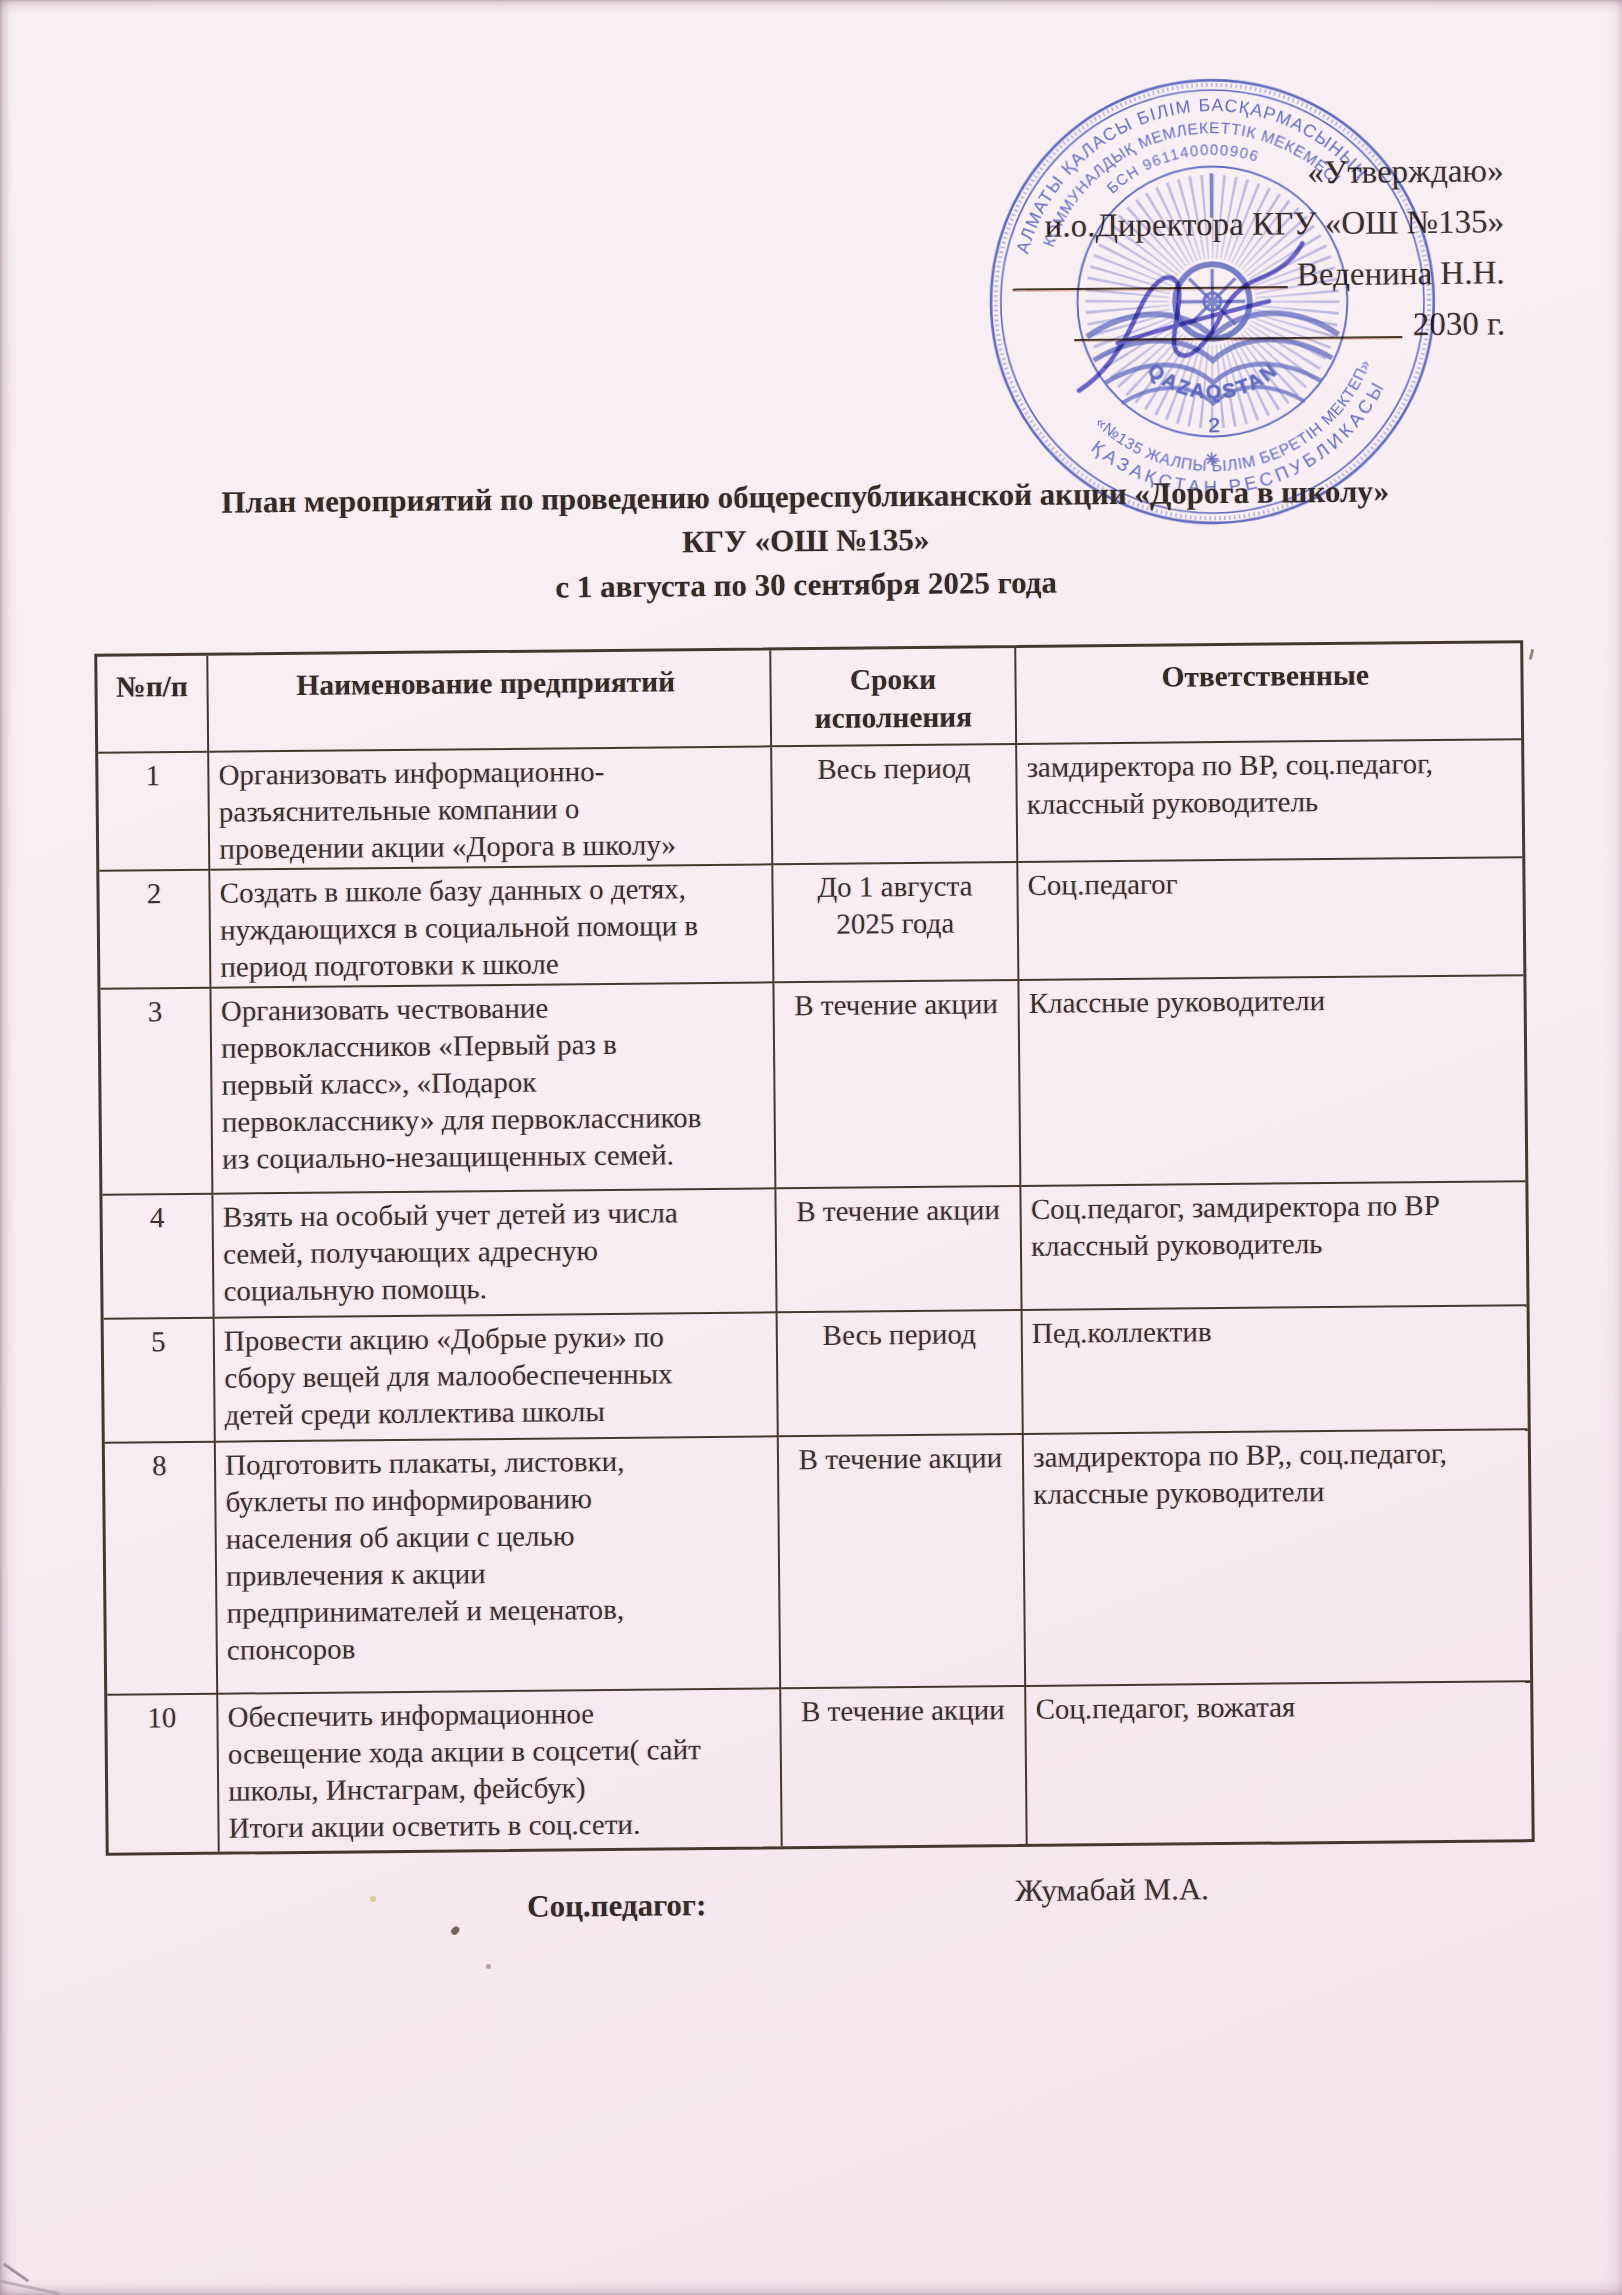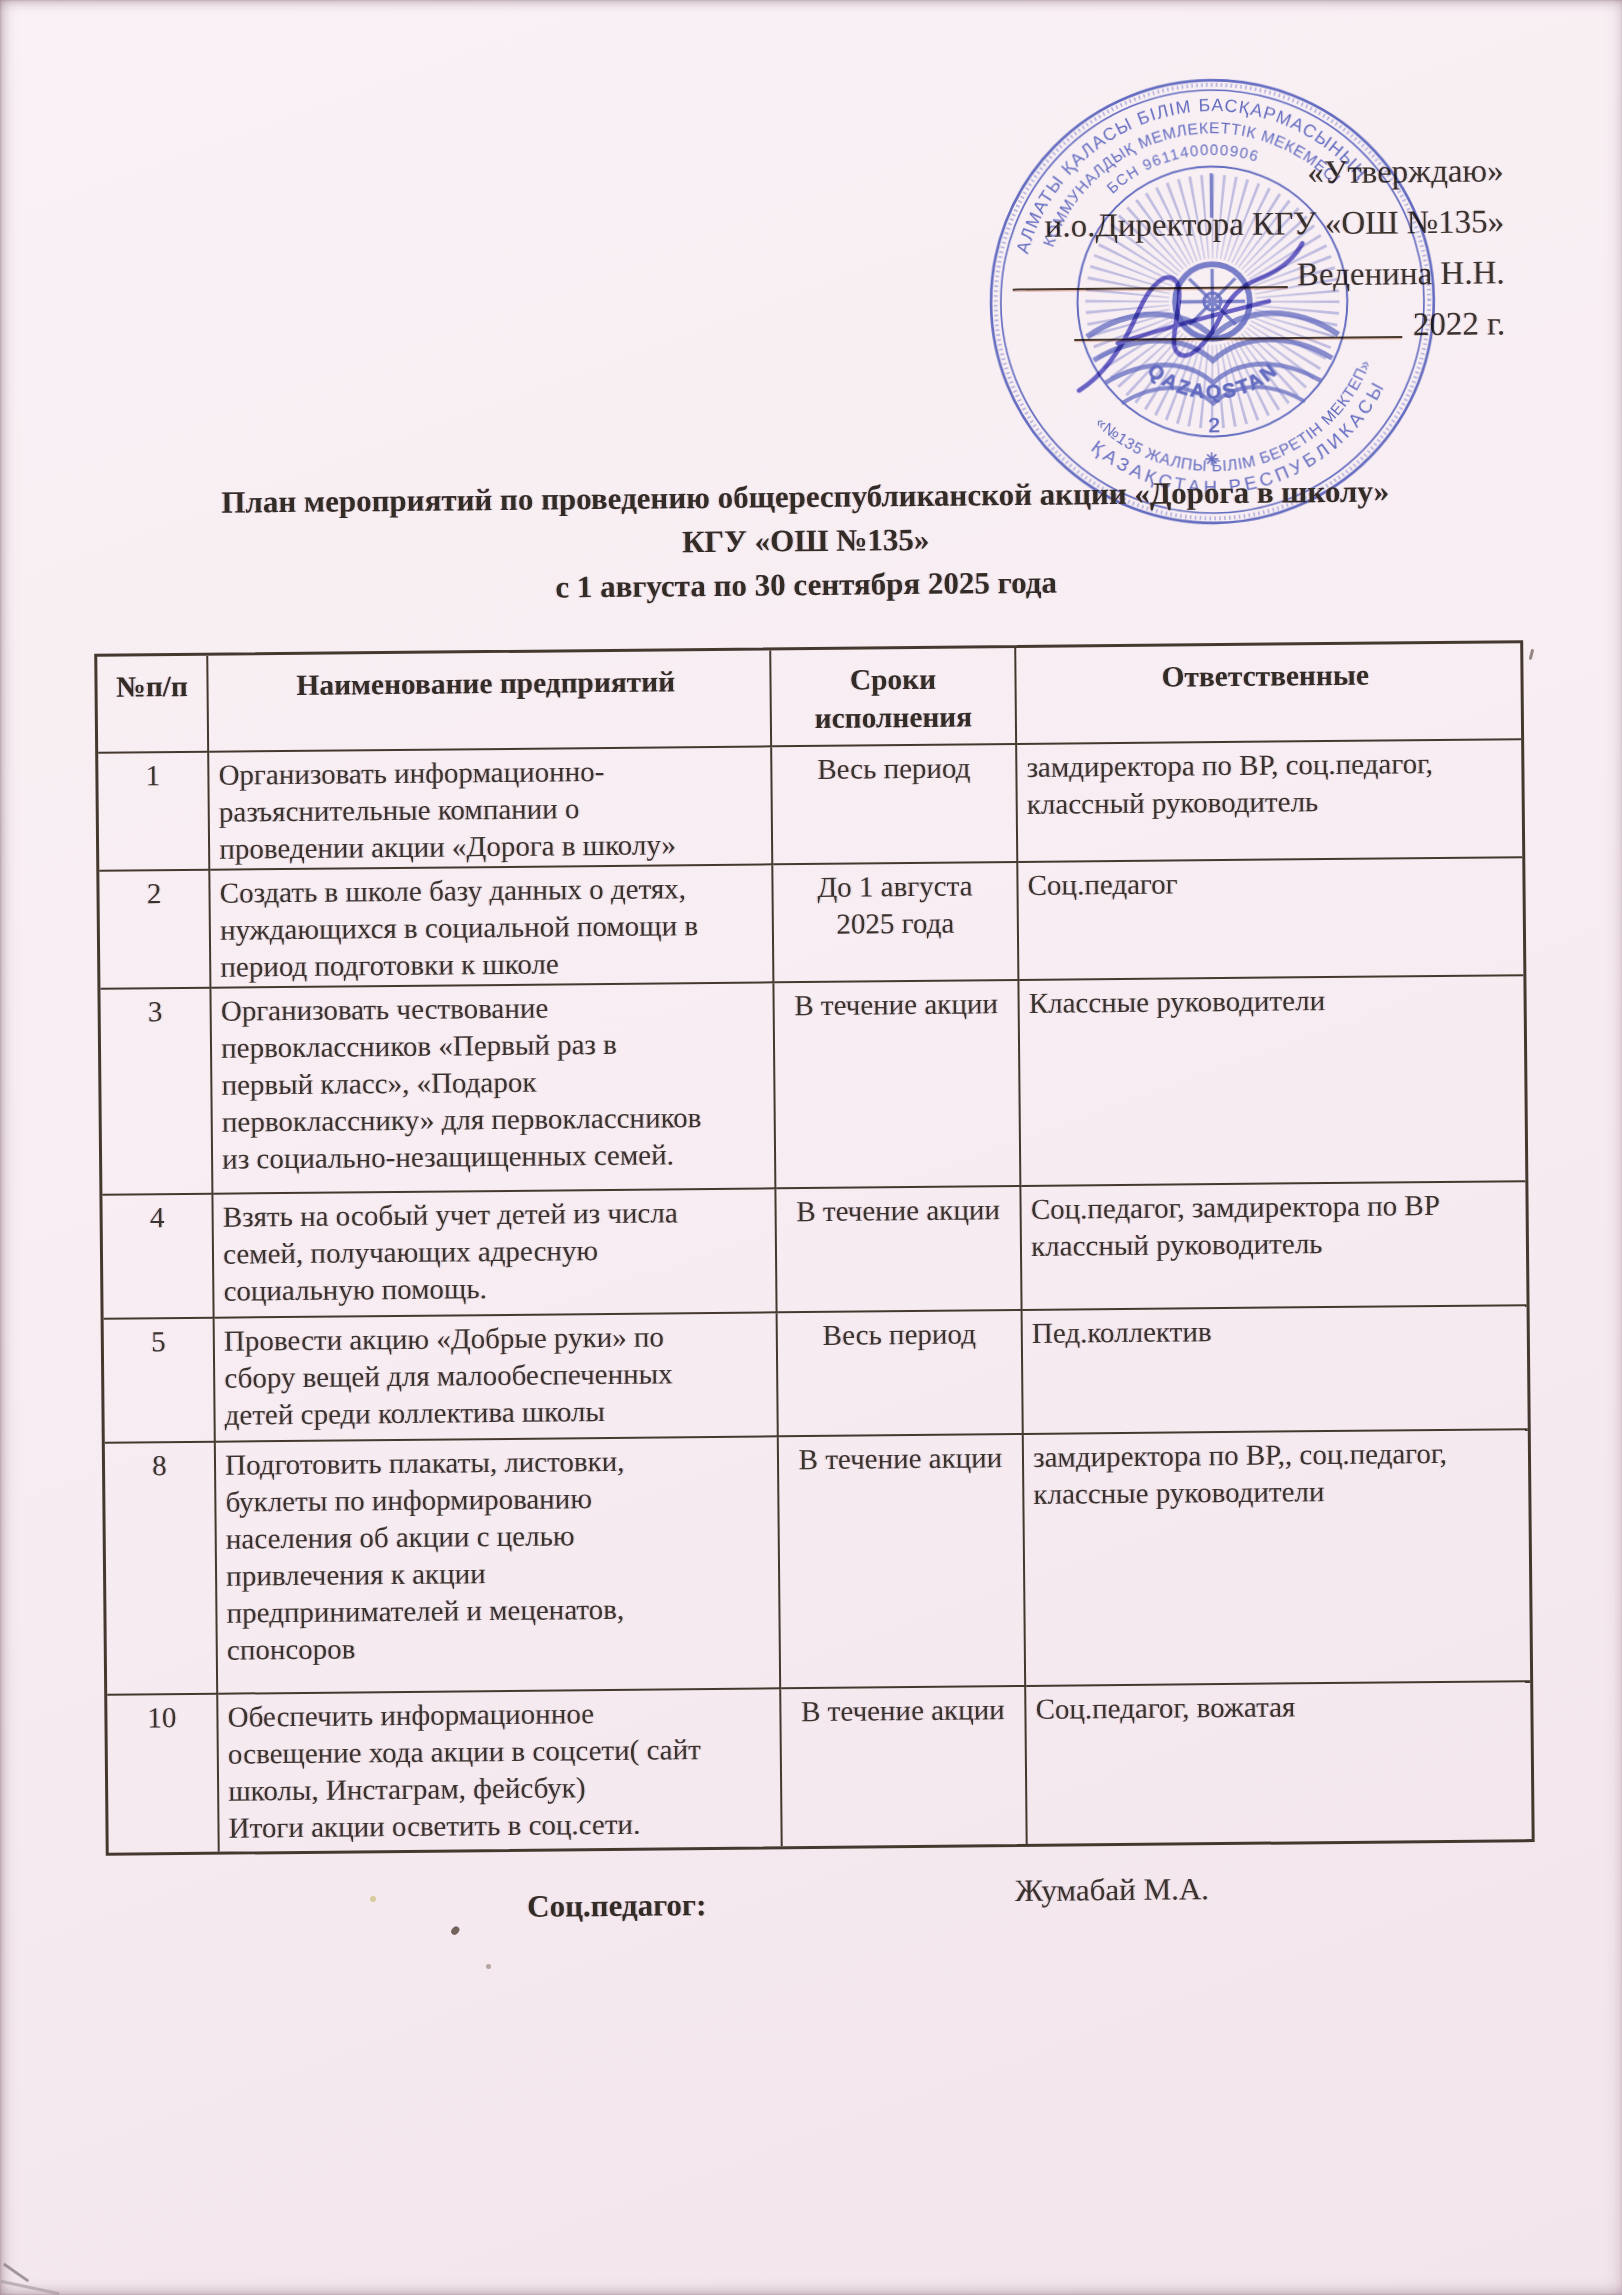--- a/index.html
+++ b/index.html
@@ -64,21 +64,21 @@
 </head>
 <body>
 
 <div class="sheet">
   <div class="skew">
 
     <div class="approval fr">
       <div>«Утверждаю»</div>
       <div>и.о.Директора КГУ «ОШ №135»</div>
       <div><span class="blank b1"></span><span>Веденина Н.Н.</span></div>
-      <div><span class="blank b2"></span><span>2022 г.</span></div>
+      <div><span class="blank b2"></span><span>2030 г.</span></div>
     </div>
 
     <svg class="stamp" width="465" height="465" viewBox="-355 -355 710 710">
       <g opacity="0.86">
         <circle class="s-ring" r="338" stroke-width="4"></circle>
         <circle class="s-ring" r="323" stroke-width="2.5"></circle>
         <circle class="s-ring" r="331" stroke-width="6" stroke-dasharray="2.5 5" opacity="0.45"></circle>
         <circle class="s-ring" r="206" stroke-width="3"></circle>
         <defs>
           <path id="arcT1" d="M -291 0 A 291 291 0 1 1 291 0"></path>

